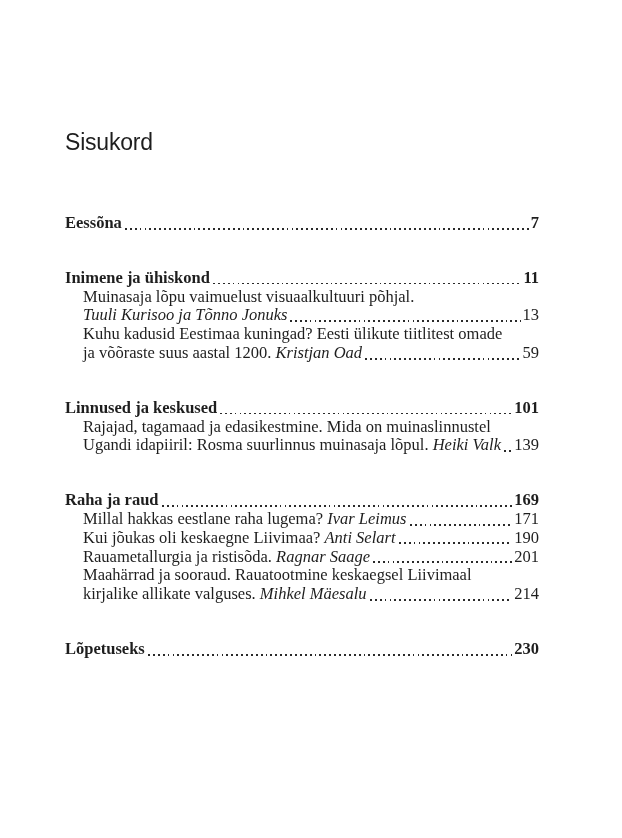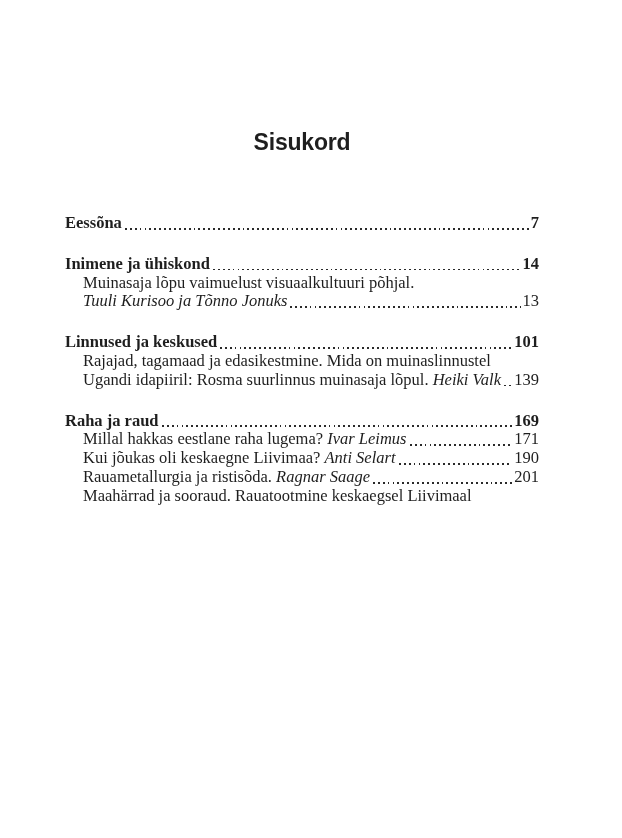--- a/index.html
+++ b/index.html
@@ -16,36 +16,35 @@
     -webkit-font-smoothing: antialiased;
   }
   .page {
     width: 622px;
     height: 838px;
     padding-top: 131px;
     box-sizing: border-box;
   }
   .title {
     font-family: "Liberation Sans", "DejaVu Sans", sans-serif;
-    font-weight: bold;
+    font-weight: normal;
     font-size: 23px;
     line-height: 23px;
     letter-spacing: -0.2px;
-    text-align: center;
     width: 474px;
     margin: 0 0 60px 65px;
   }
   .toc {
     width: 474px;
     margin-left: 65px;
     font-size: 16.5px;
     line-height: 18.8px;
   }
   .toc-item.heading { font-weight: bold; }
-  .toc-item.heading:not(:first-child) { margin-top: 22px; }
+  .toc-item.heading:not(:first-child) { margin-top: 36px; }
   .toc-line {
     display: flex;
     align-items: baseline;
     white-space: nowrap;
   }
   .toc-item:not(.heading) .toc-line { padding-left: 18px; align-items: center; }
   .toc-text { white-space: nowrap; }
   .italic { font-style: italic; }
   .leader {
     flex: 1 1 auto;
@@ -69,31 +68,41 @@
         <div class="toc-line">
           <span class="toc-text"><span>Eessõna</span></span>
           <span class="leader"></span>
           <span class="pagenum">7</span>
         </div>
       </div>
       <div class="toc-item heading">
         <div class="toc-line">
           <span class="toc-text"><span>Inimene ja ühiskond</span></span>
           <span class="leader"></span>
-          <span class="pagenum">14</span>
+          <span class="pagenum">11</span>
         </div>
       </div>
       <div class="toc-item">
         <div class="toc-line">
           <span class="toc-text"><span>Muinasaja lõpu vaimuelust visuaalkultuuri põhjal.</span></span>
         </div>
         <div class="toc-line">
           <span class="toc-text"><span class="italic">Tuuli Kurisoo ja Tõnno Jonuks</span></span>
           <span class="leader"></span>
           <span class="pagenum">13</span>
+        </div>
+      </div>
+      <div class="toc-item">
+        <div class="toc-line">
+          <span class="toc-text"><span>Kuhu kadusid Eestimaa kuningad? Eesti ülikute tiitlitest omade</span></span>
+        </div>
+        <div class="toc-line">
+          <span class="toc-text"><span>ja võõraste suus aastal 1200. </span><span class="italic">Kristjan Oad</span></span>
+          <span class="leader"></span>
+          <span class="pagenum">59</span>
         </div>
       </div>
       <div class="toc-item heading">
         <div class="toc-line">
           <span class="toc-text"><span>Linnused ja keskused</span></span>
           <span class="leader"></span>
           <span class="pagenum">101</span>
         </div>
       </div>
       <div class="toc-item">
@@ -133,15 +142,27 @@
         <div class="toc-line">
           <span class="toc-text"><span>Rauametallurgia ja ristisõda. </span><span class="italic">Ragnar Saage</span></span>
           <span class="leader"></span>
           <span class="pagenum">201</span>
         </div>
       </div>
       <div class="toc-item">
         <div class="toc-line">
           <span class="toc-text"><span>Maahärrad ja sooraud. Rauatootmine keskaegsel Liivimaal</span></span>
         </div>
+        <div class="toc-line">
+          <span class="toc-text"><span>kirjalike allikate valguses. </span><span class="italic">Mihkel Mäesalu</span></span>
+          <span class="leader"></span>
+          <span class="pagenum">214</span>
+        </div>
+      </div>
+      <div class="toc-item heading">
+        <div class="toc-line">
+          <span class="toc-text"><span>Lõpetuseks</span></span>
+          <span class="leader"></span>
+          <span class="pagenum">230</span>
+        </div>
       </div>
     </div>
 </div>
 
 </body></html>

